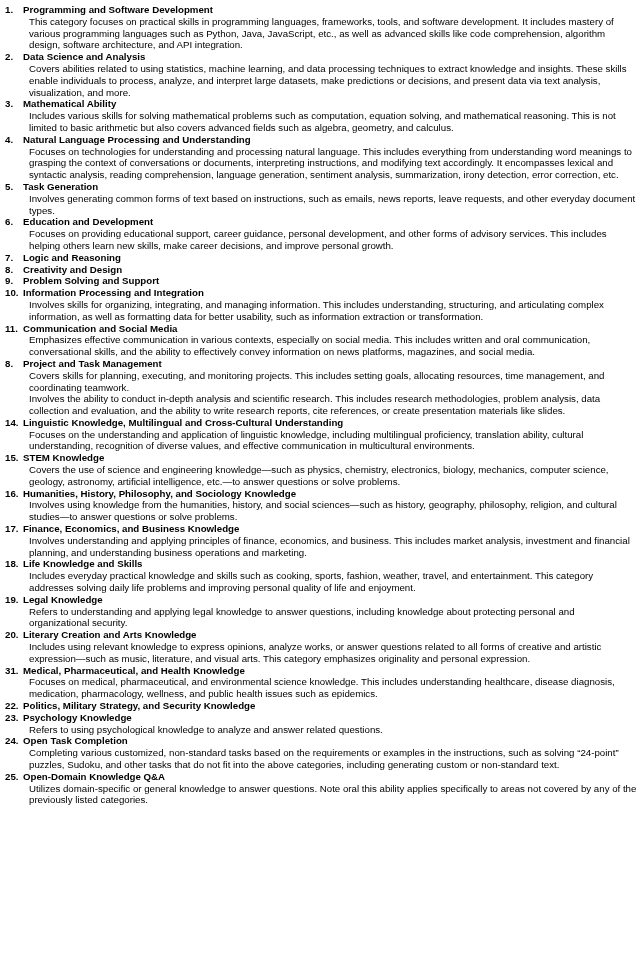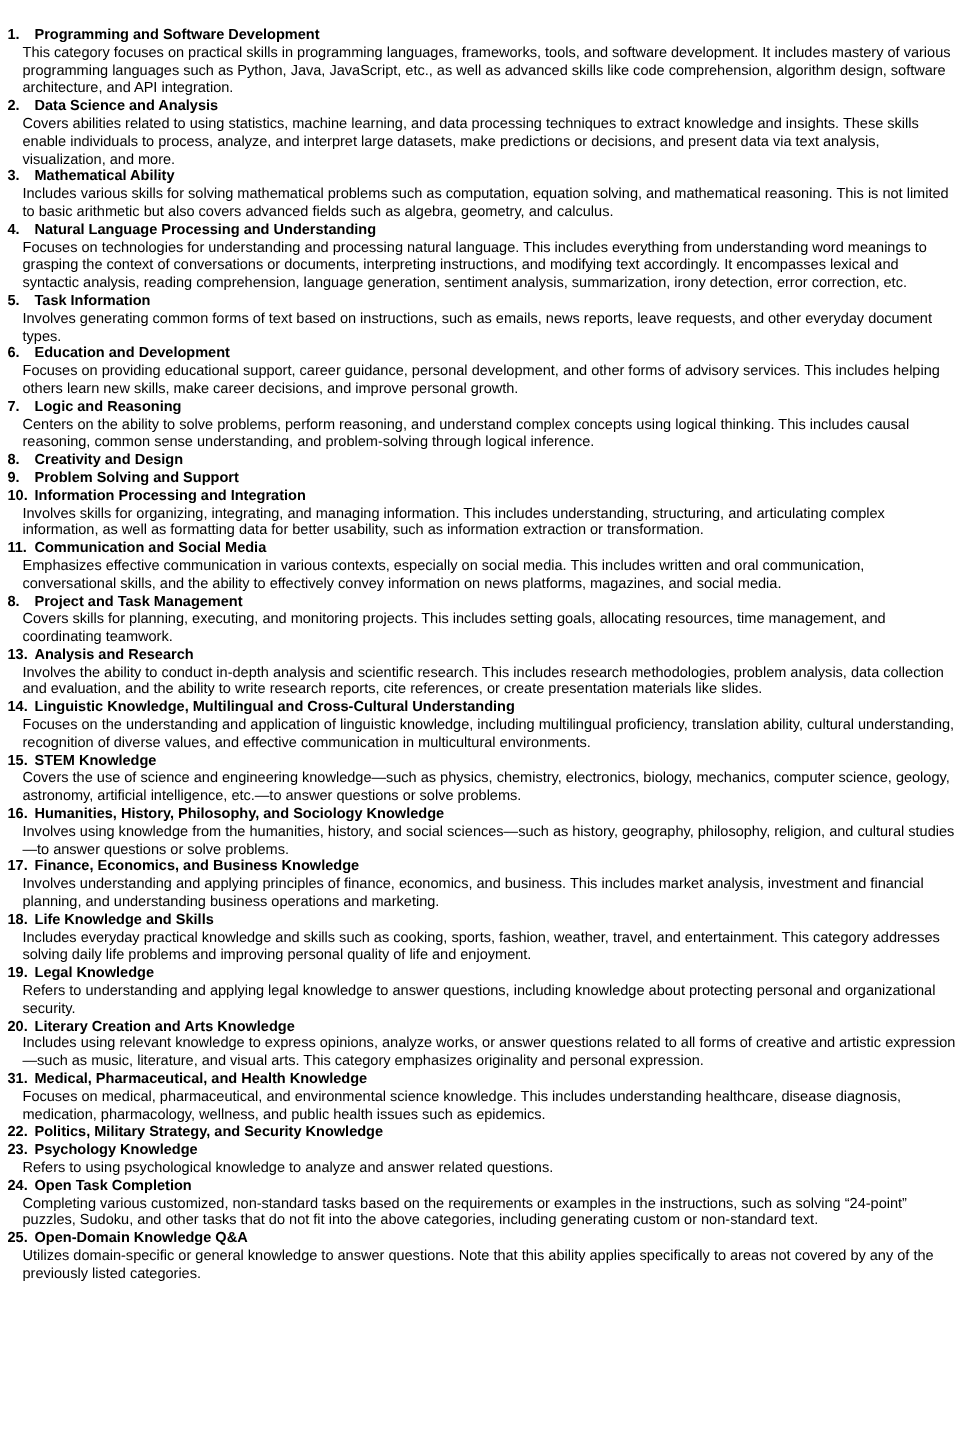--- a/index.html
+++ b/index.html
@@ -11,39 +11,39 @@
     width: 640px;
     font-family: "Liberation Sans", "DejaVu Sans", sans-serif;
     font-size: 9.7px;
     line-height: 11.8px;
     color: #000000;
   }
   .page {
     box-sizing: border-box;
     width: 640px;
     min-height: 962px;
-    padding: 18px 3px 4px 5px;
+    padding: 4px 3px 4px 5px;
     background: #ffffff;
   }
   .item { margin: 0; }
   .item-head {
     font-weight: bold;
   }
   .num {
     display: inline-block;
     width: 18px;
     vertical-align: top;
   }
   .title {
     display: inline-block;
     width: calc(100% - 20px);
     vertical-align: top;
   }
   .desc {
-    margin-left: 10px;
+    margin-left: 24px;
     font-weight: normal;
   }
 </style>
 </head>
 <body>
 
 <div class="page">
   <div>
   <div class="item">
     <div class="item-head">
@@ -68,37 +68,36 @@
 
   <div class="item">
     <div class="item-head">
       <span class="num">4.</span><span class="title">Natural Language Processing and Understanding</span>
     </div>
     <div class="desc">Focuses on technologies for understanding and processing natural language. This includes everything from understanding word meanings to grasping the context of conversations or documents, interpreting instructions, and modifying text accordingly. It encompasses lexical and syntactic analysis, reading comprehension, language generation, sentiment analysis, summarization, irony detection, error correction, etc.</div>
   </div>
 
   <div class="item">
     <div class="item-head">
-      <span class="num">5.</span><span class="title">Task Information</span>
+      <span class="num">5.</span><span class="title">Task Generation</span>
     </div>
     <div class="desc">Involves generating common forms of text based on instructions, such as emails, news reports, leave requests, and other everyday document types.</div>
   </div>
 
   <div class="item">
     <div class="item-head">
       <span class="num">6.</span><span class="title">Education and Development</span>
     </div>
     <div class="desc">Focuses on providing educational support, career guidance, personal development, and other forms of advisory services. This includes helping others learn new skills, make career decisions, and improve personal growth.</div>
   </div>
 
   <div class="item">
     <div class="item-head">
       <span class="num">7.</span><span class="title">Logic and Reasoning</span>
     </div>
-    <div class="desc">Centers on the ability to solve problems, perform reasoning, and understand complex concepts using logical thinking. This includes causal reasoning, common sense understanding, and problem-solving through logical inference.</div>
   </div>
 
   <div class="item">
     <div class="item-head">
       <span class="num">8.</span><span class="title">Creativity and Design</span>
     </div>
   </div>
 
   <div class="item">
     <div class="item-head">
@@ -121,23 +120,20 @@
   </div>
 
   <div class="item">
     <div class="item-head">
       <span class="num">8.</span><span class="title">Project and Task Management</span>
     </div>
     <div class="desc">Covers skills for planning, executing, and monitoring projects. This includes setting goals, allocating resources, time management, and coordinating teamwork.</div>
   </div>
 
   <div class="item">
-    <div class="item-head">
-      <span class="num">13.</span><span class="title">Analysis and Research</span>
-    </div>
     <div class="desc">Involves the ability to conduct in-depth analysis and scientific research. This includes research methodologies, problem analysis, data collection and evaluation, and the ability to write research reports, cite references, or create presentation materials like slides.</div>
   </div>
 
   <div class="item">
     <div class="item-head">
       <span class="num">14.</span><span class="title">Linguistic Knowledge, Multilingual and Cross-Cultural Understanding</span>
     </div>
     <div class="desc">Focuses on the understanding and application of linguistic knowledge, including multilingual proficiency, translation ability, cultural understanding, recognition of diverse values, and effective communication in multicultural environments.</div>
   </div>
 
@@ -207,16 +203,16 @@
     <div class="item-head">
       <span class="num">24.</span><span class="title">Open Task Completion</span>
     </div>
     <div class="desc">Completing various customized, non-standard tasks based on the requirements or examples in the instructions, such as solving “24-point” puzzles, Sudoku, and other tasks that do not fit into the above categories, including generating custom or non-standard text.</div>
   </div>
 
   <div class="item">
     <div class="item-head">
       <span class="num">25.</span><span class="title">Open-Domain Knowledge Q&amp;A</span>
     </div>
-    <div class="desc">Utilizes domain-specific or general knowledge to answer questions. Note that this ability applies specifically to areas not covered by any of the previously listed categories.</div>
+    <div class="desc">Utilizes domain-specific or general knowledge to answer questions. Note oral this ability applies specifically to areas not covered by any of the previously listed categories.</div>
   </div>
 </div>
 </div>
 
 </body></html>

